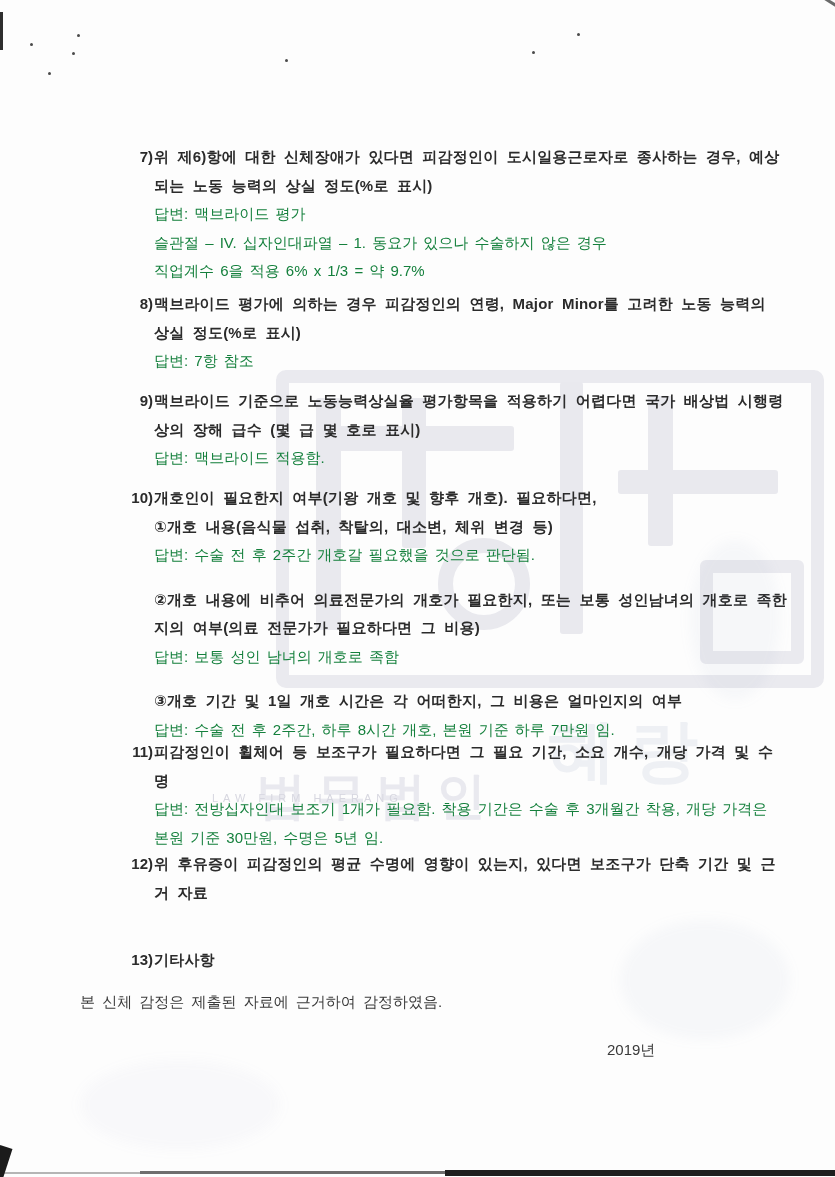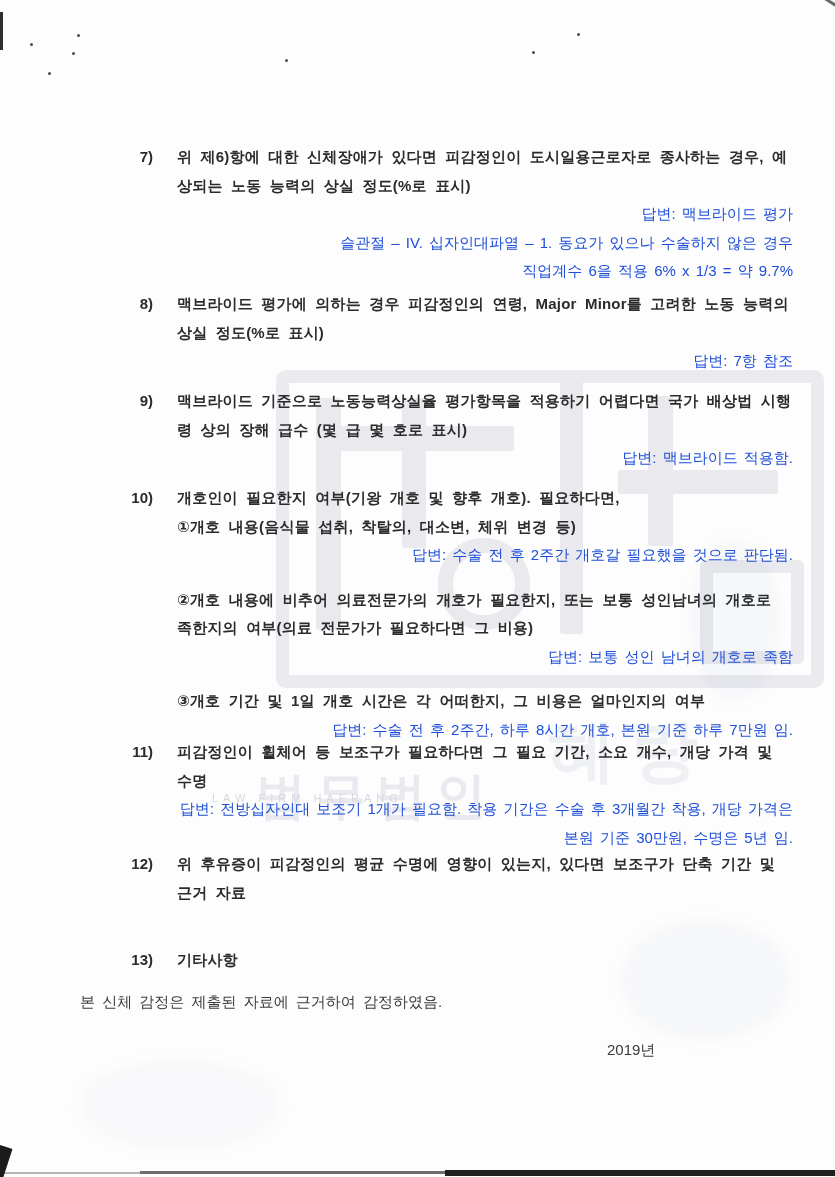--- a/index.html
+++ b/index.html
@@ -56,23 +56,23 @@
   .item{
     position:absolute;z-index:2;
     left:127px;width:666px;
     display:flex;align-items:flex-start;
     font-size:15px;line-height:28.5px;
   }
   .num{
     flex:0 0 26px;text-align:right;
     font-weight:bold;color:#2b2b2b;
   }
-  .content{flex:1;margin-left:24px;max-width:633px;}
+  .content{flex:1;margin-left:1px;max-width:633px;}
   .q{font-weight:bold;color:#2b2b2b;word-spacing:4px;letter-spacing:0.2px;}
-  .a{font-weight:normal;color:#1d4ed8;word-spacing:2px;text-align:right;}
+  .a{font-weight:normal;color:#15803d;word-spacing:2px;}
   .subitem{margin-top:16px;}
   .closing{
     position:absolute;z-index:2;left:80px;top:993px;
     font-size:15px;color:#3a3a3a;word-spacing:3px;
   }
   .year{
     position:absolute;z-index:2;left:607px;top:1041px;
     font-size:15px;color:#3a3a3a;
   }
 </style>

